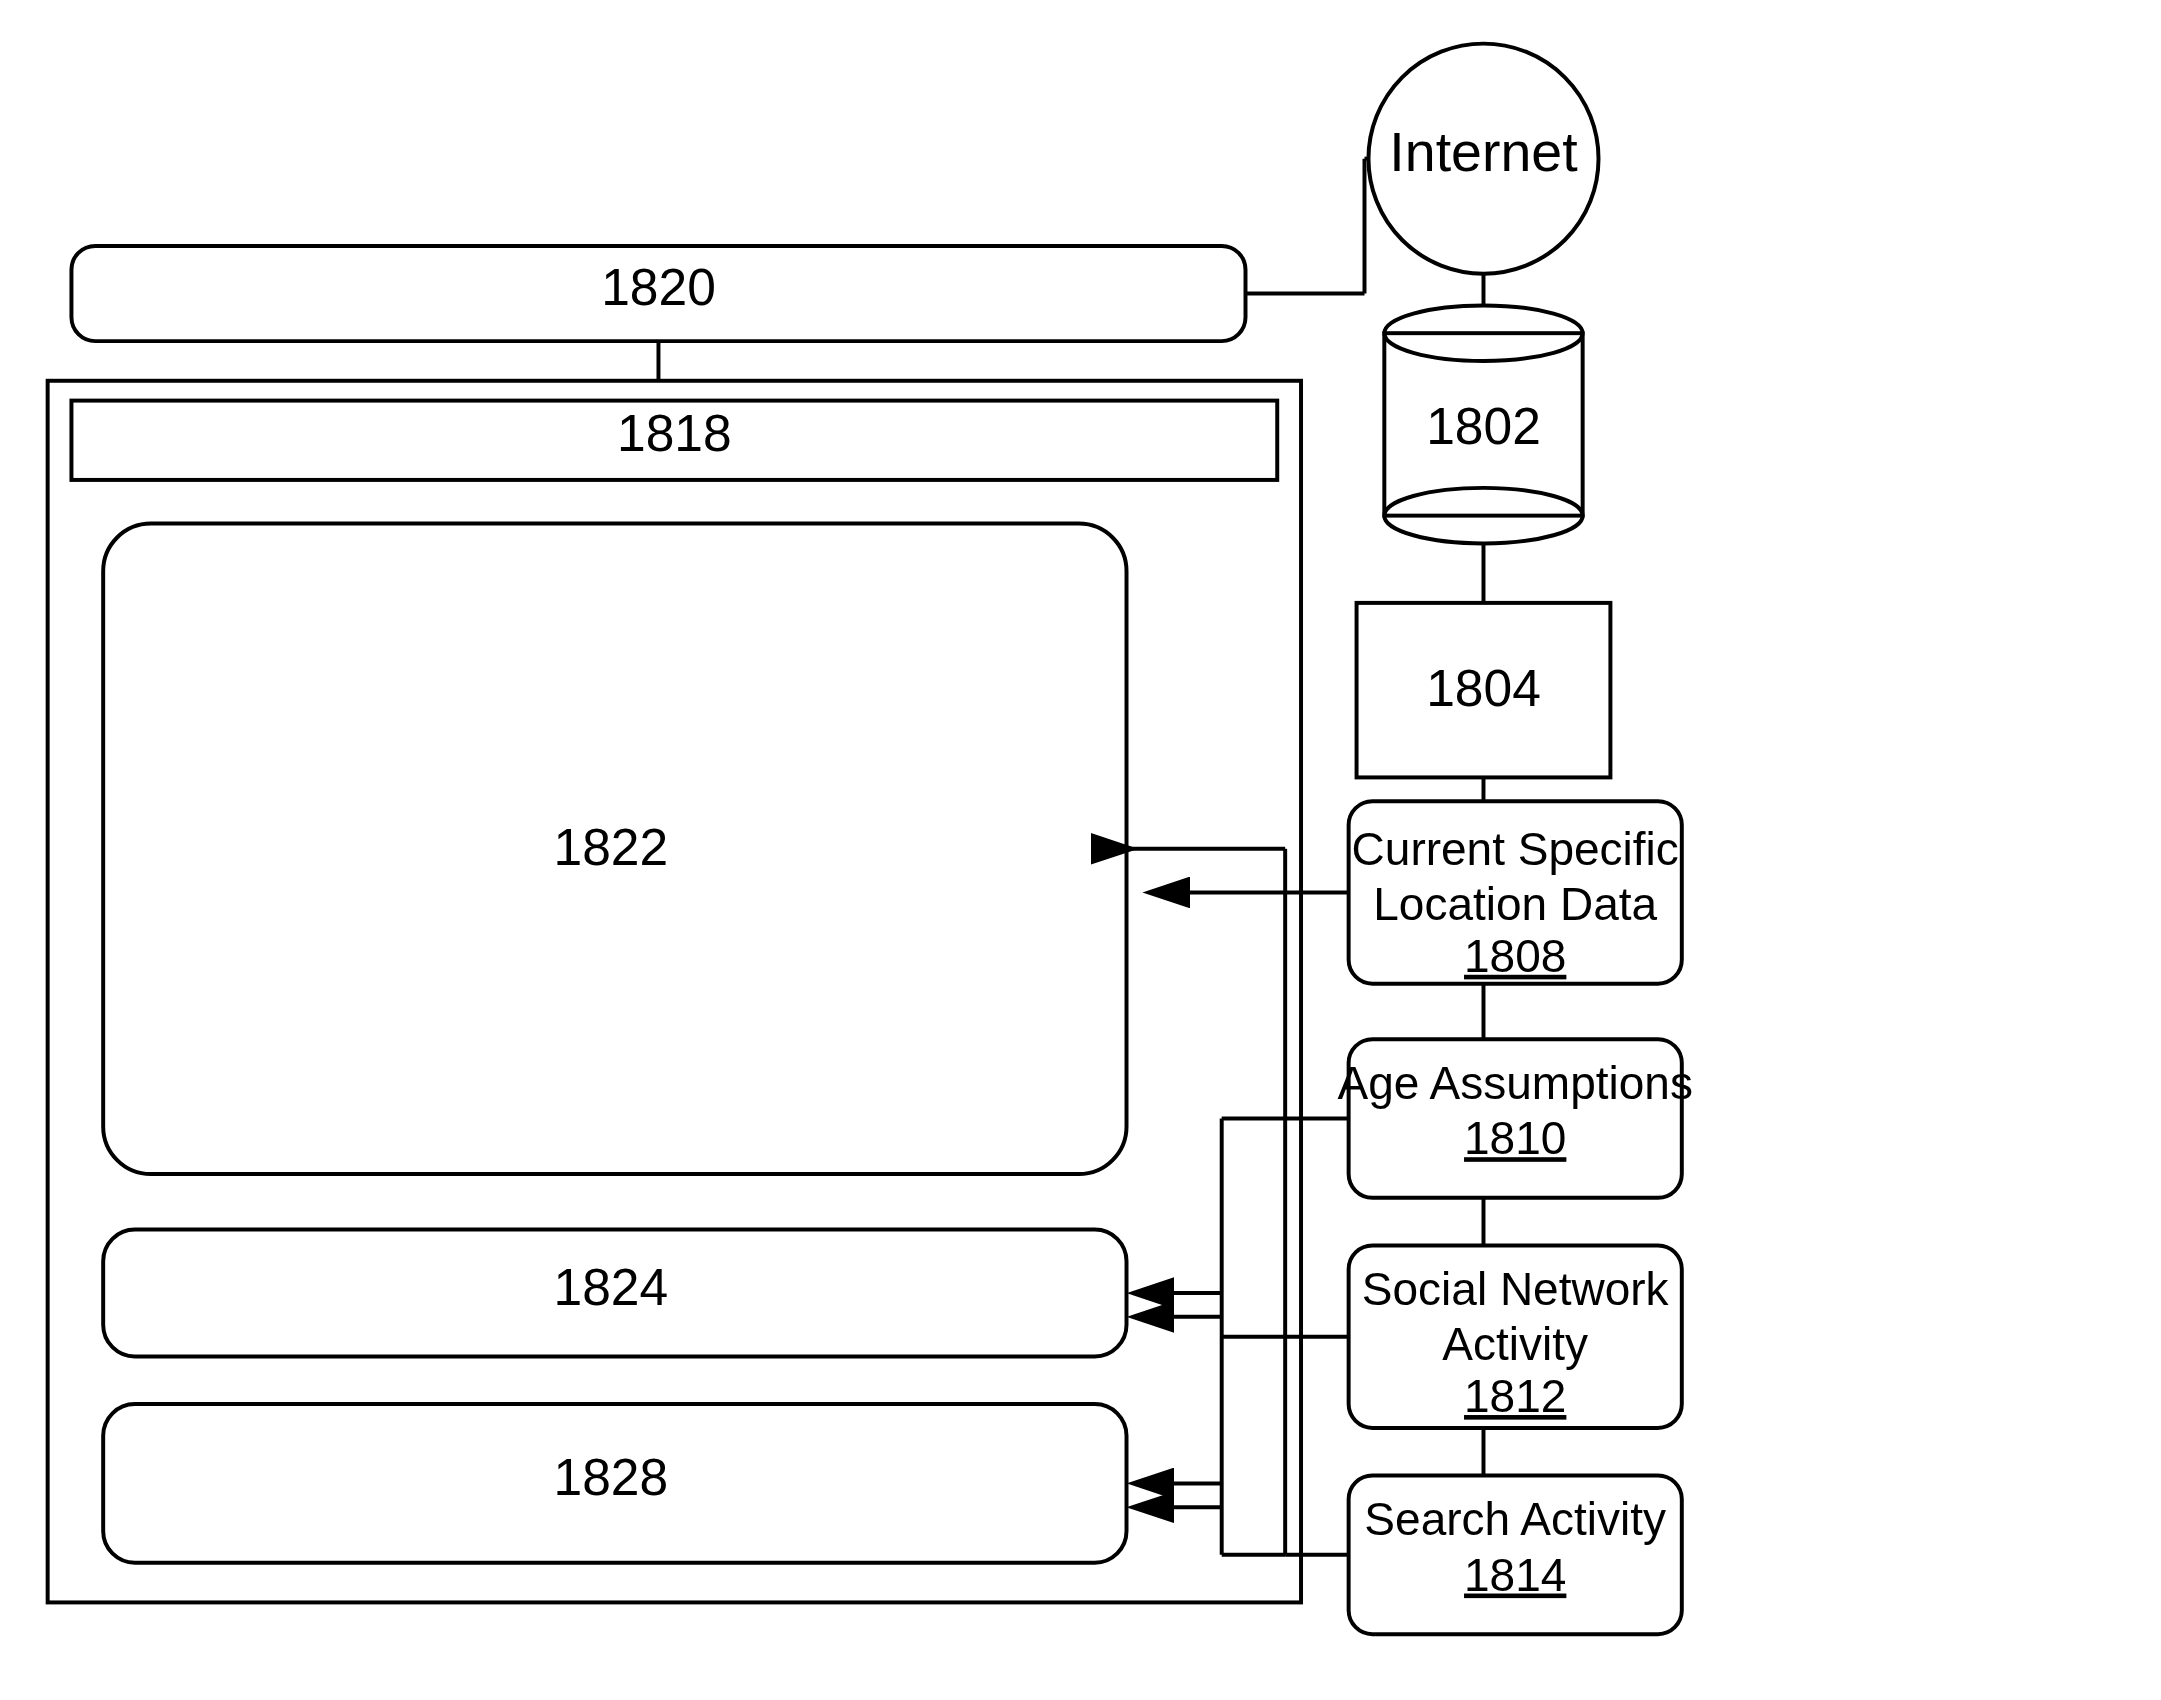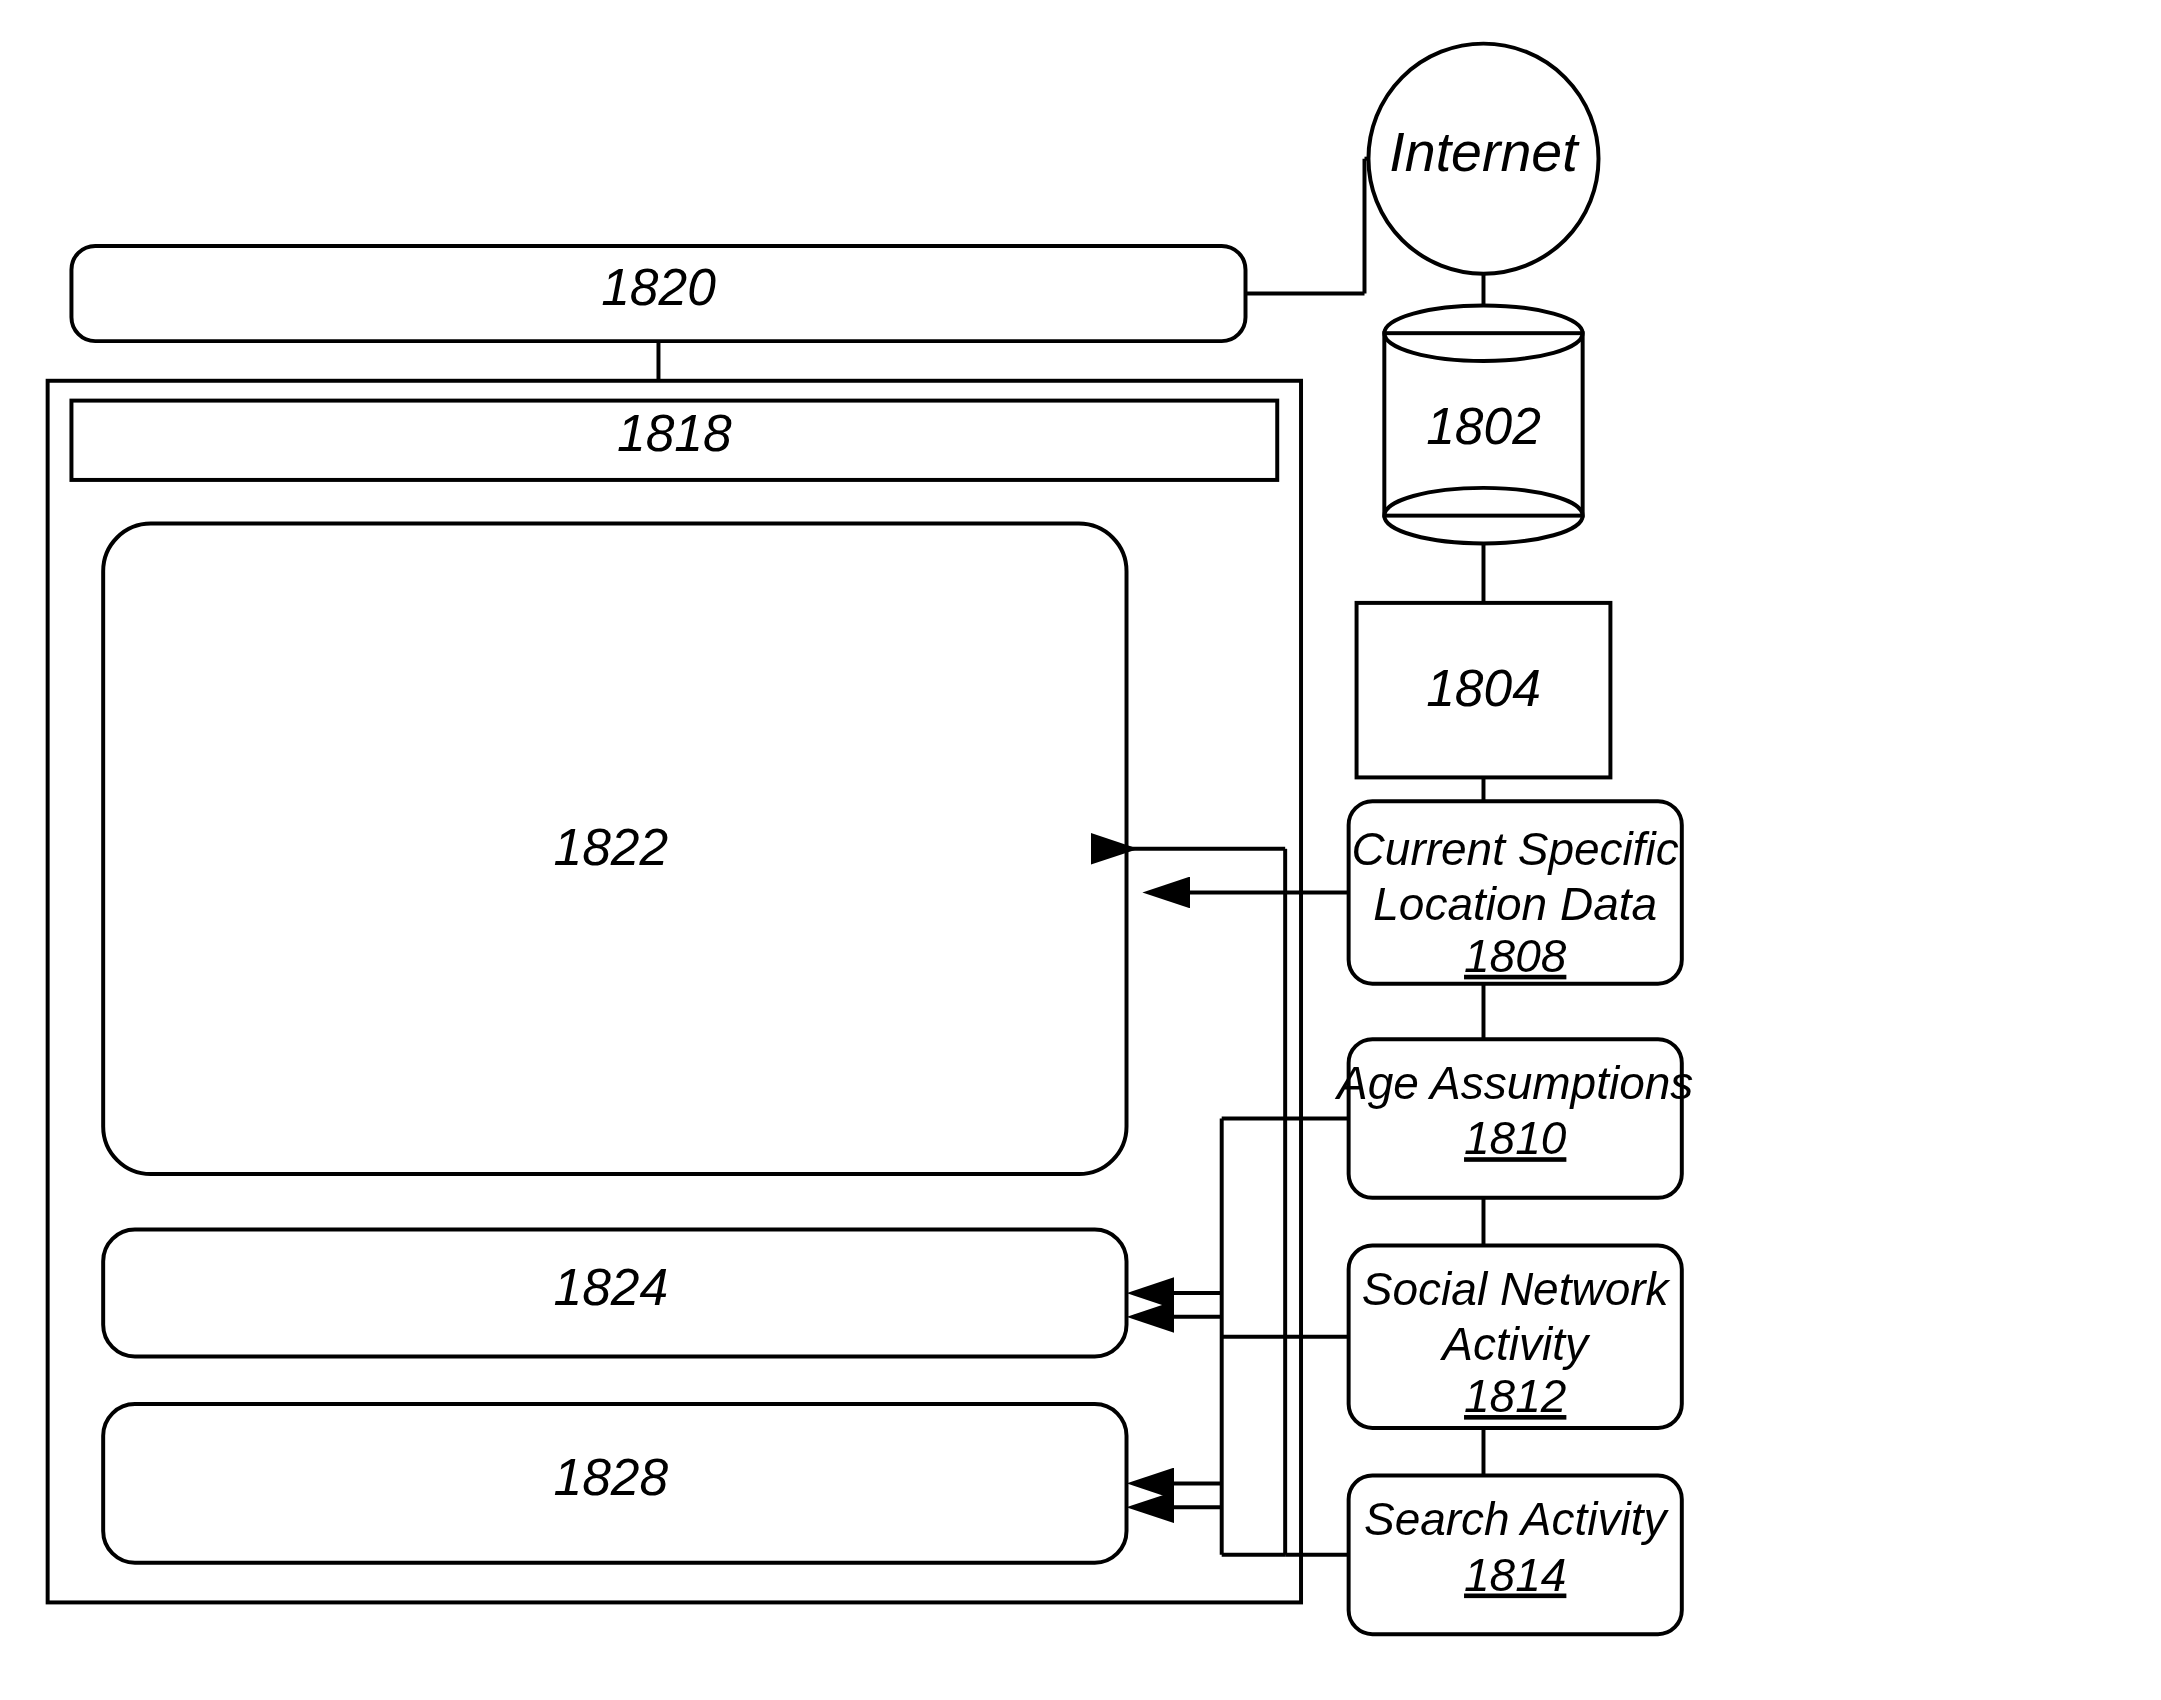--- a/index.html
+++ b/index.html
@@ -9,21 +9,20 @@
       height: 1700px;
       font-family: Arial, sans-serif;
       position: relative;
       overflow: hidden;
     }
     .diagram-container {
       position: absolute;
       top: 0; left: 0;
       width: 2161px;
       height: 1564px;
-      font-style: italic;
     }
     svg {
       position: absolute;
       top: 0; left: 0;
       width: 2161px;
       height: 1700px;
     }
   </style>
 </head>
 <body>

